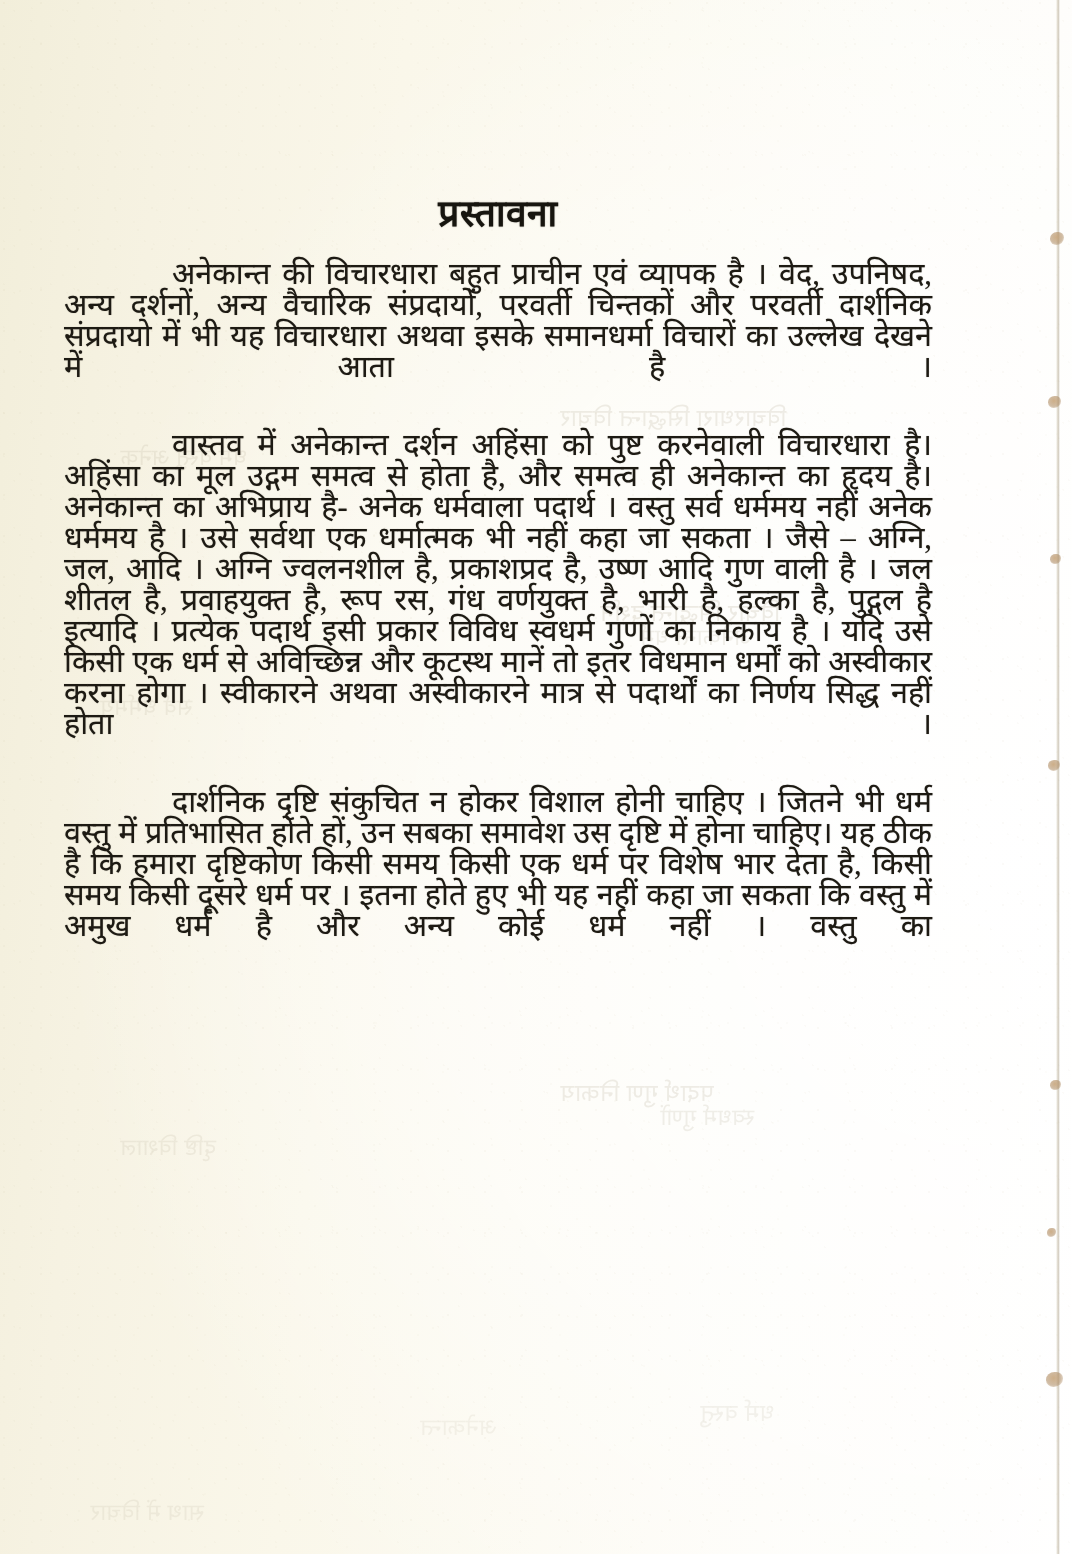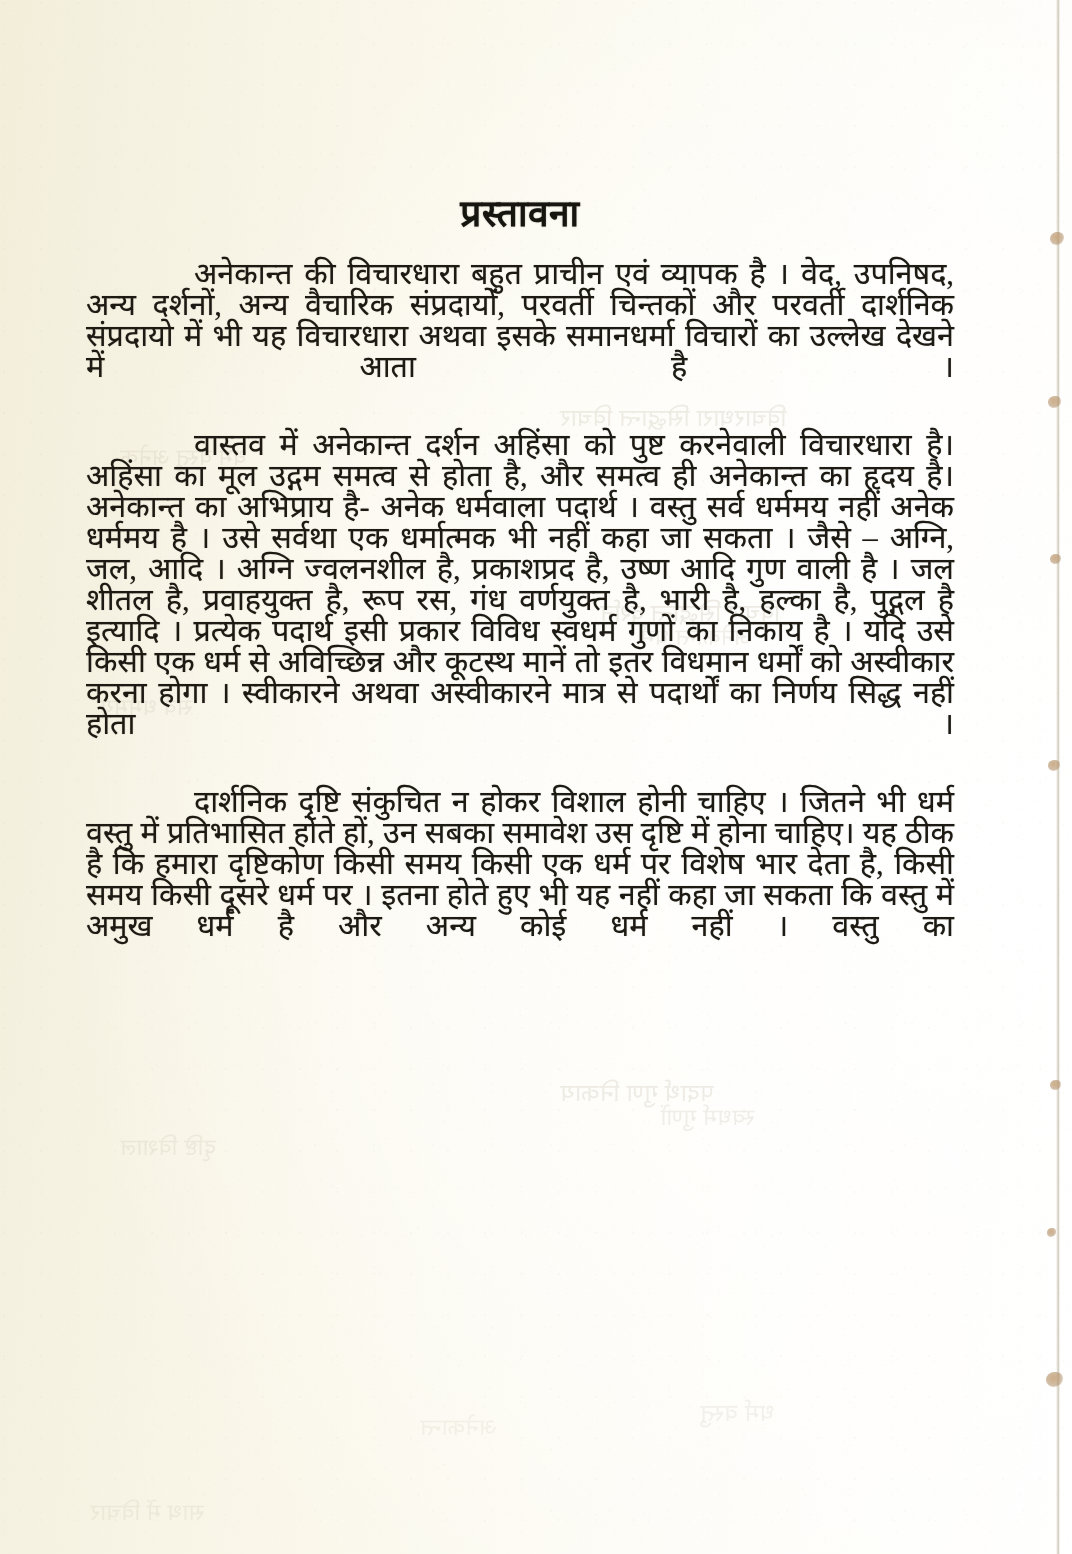--- a/index.html
+++ b/index.html
@@ -74,21 +74,21 @@
   .fold-spot {
     position: absolute;
     pointer-events: none;
     border-radius: 50% 40% 55% 45%;
     background: radial-gradient(circle at 45% 40%, rgba(196,160,116,0.85) 0%, rgba(170,134,92,0.55) 55%, rgba(170,134,92,0) 100%);
   }
 
   
   #content {
     position: absolute;
-    left: 86px;
+    left: 64px;
     top: 0;
     width: 868px;
   }
 
   #title {
     margin: 0;
     padding-top: 186px;
     text-align: center;
     font-size: 37px;
     font-weight: bold;

